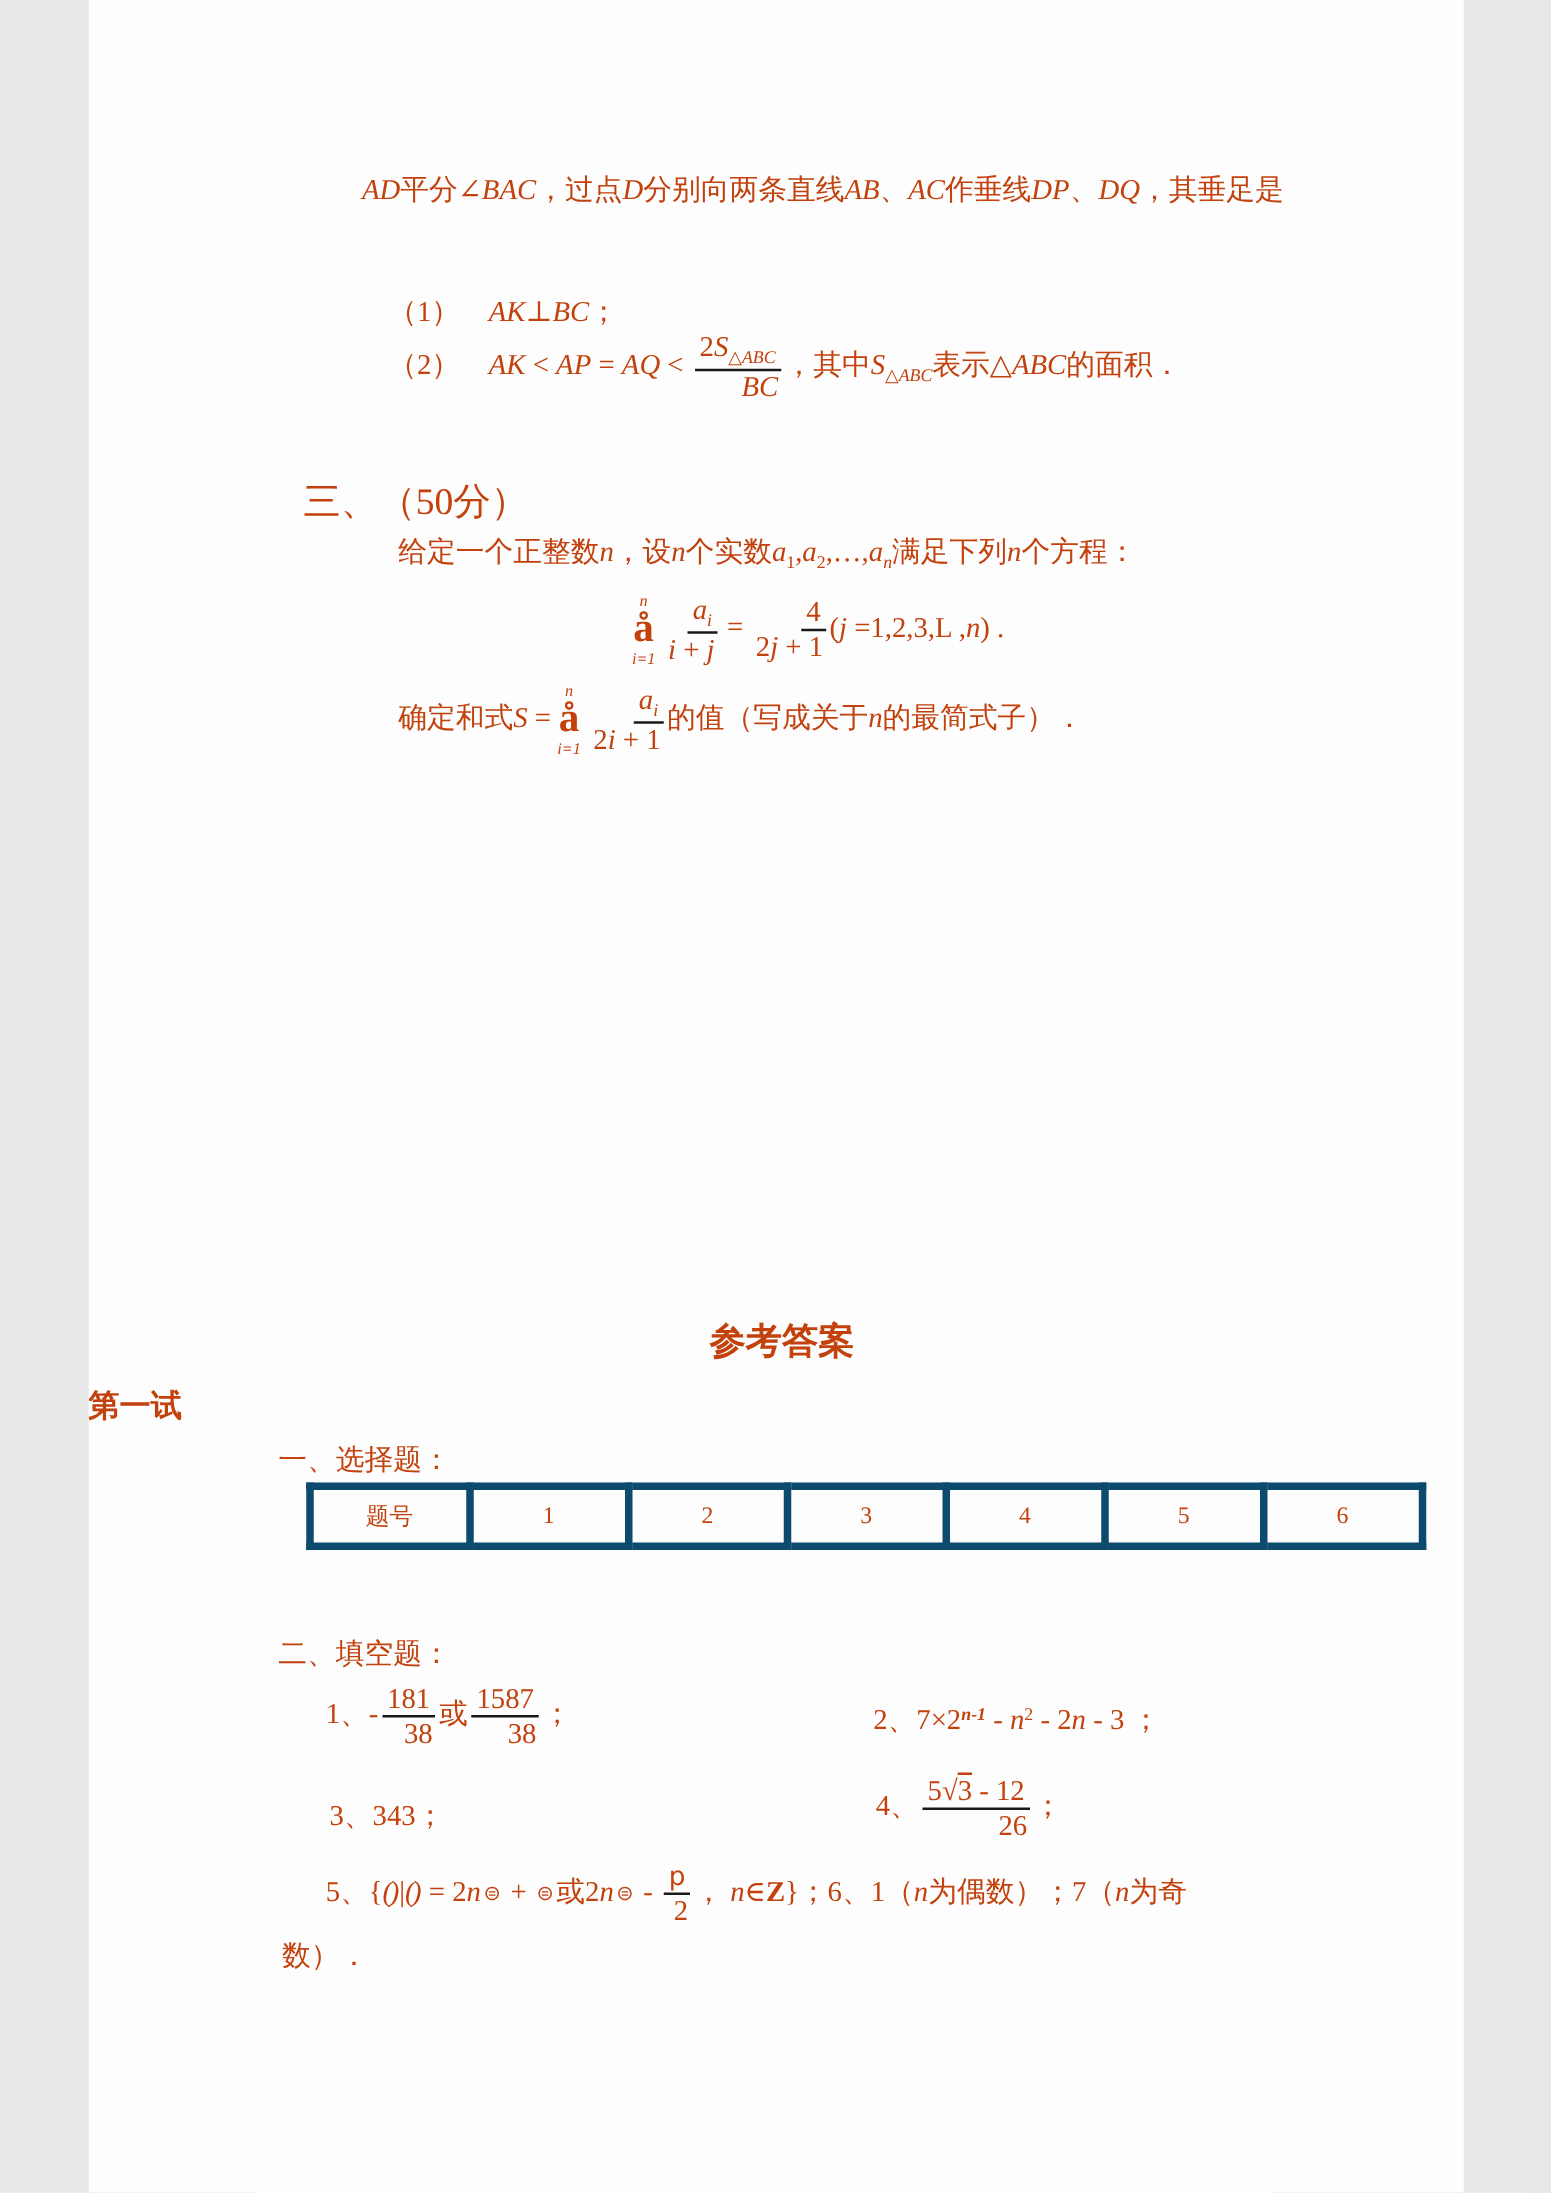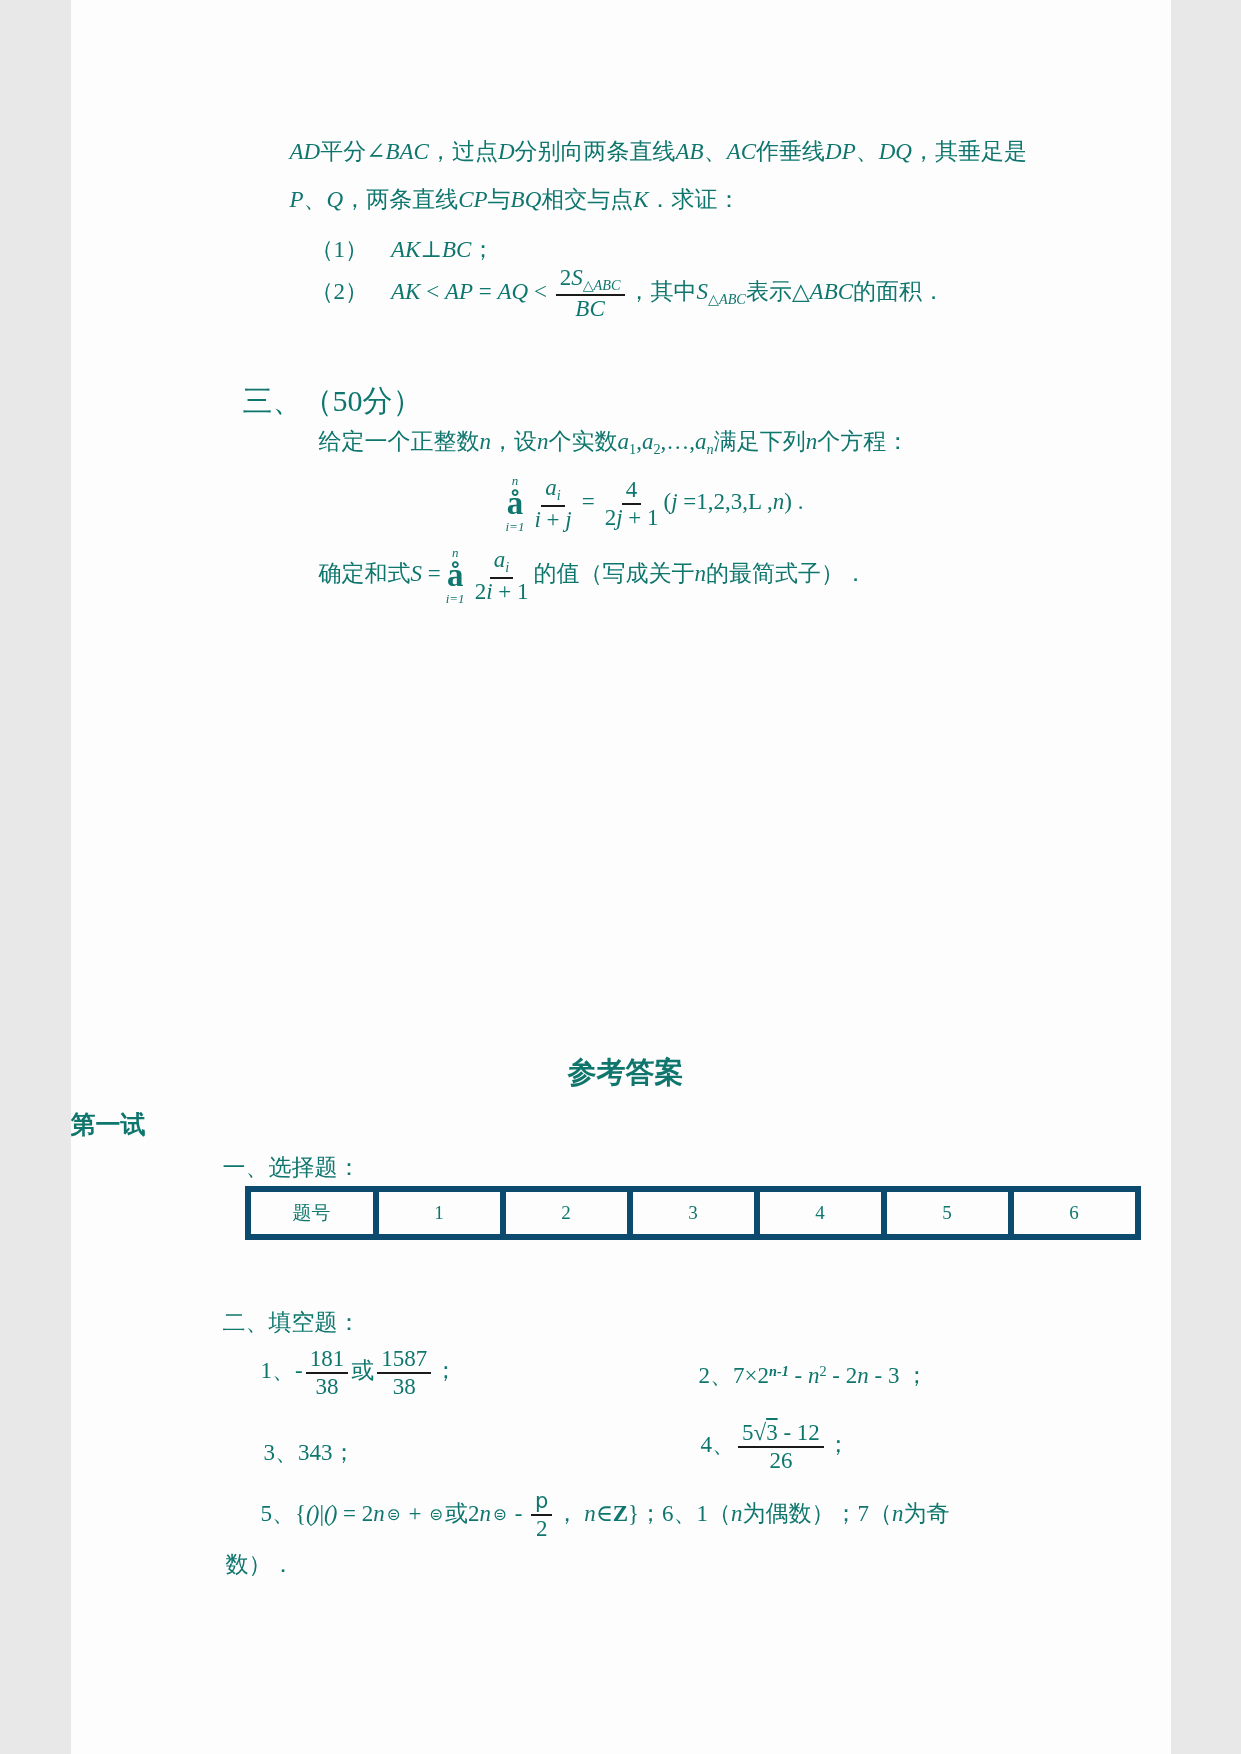--- a/index.html
+++ b/index.html
@@ -1,51 +1,50 @@
 <!DOCTYPE html>
 <html><head>
 <meta charset="utf-8">
 <style>
   html,body{margin:0;padding:0;background:#e8e8e8;}
   .page{position:relative;width:1100px;height:1754px;background:#fdfdfd;overflow:hidden;
-        color:#0f766e;font-family:"Liberation Serif","DejaVu Serif",serif;margin:0 auto;}
+        color:#c2410c;font-family:"Liberation Serif","DejaVu Serif",serif;margin:0 auto;}
   .abs{position:absolute;white-space:nowrap;}
   .t23{font-size:23px;}
   .t26{font-size:30px;}
   .it{font-style:italic;}
   .bf{font-weight:bold;}
   .sub{font-size:0.62em;vertical-align:-0.38em;}
   .subit{font-size:0.62em;vertical-align:-0.38em;font-style:italic;}
   .sup{font-size:0.62em;vertical-align:0.5em;}
   .supit{font-size:0.62em;vertical-align:0.5em;font-style:italic;font-weight:bold;}
   .ol{text-decoration:overline;}
   .sym{font-family:"DejaVu Sans",sans-serif;font-size:0.72em;vertical-align:0.08em;margin:0 2px;}
   .th{font-style:italic;letter-spacing:-2px;margin-right:2px;}
-  .frac{display:inline-flex;flex-direction:column;align-items:center;vertical-align:middle;
+  .frac{display:inline-flex;flex-direction:column;align-items:flex-end;vertical-align:middle;
         line-height:1.12;text-align:center;margin:0 3px;}
   .frac .num{border-bottom:2px solid #1a1a1a;padding:0 4px;}
   .frac .den{padding:0 2px;}
   .psym{font-family:"DejaVu Sans",sans-serif;font-size:21px;}
   .bigop{display:inline-flex;flex-direction:column;align-items:center;vertical-align:middle;
          line-height:1;margin:0 5px;}
   .bigop .lim{font-size:13px;font-style:italic;line-height:1.1;}
   .bigop .op{font-size:33px;font-weight:bold;line-height:0.95;}
   .title{font-size:29px;font-weight:bold;text-align:center;}
   .subtitle{font-size:25px;font-weight:bold;text-align:left;}
   table.ans{border-collapse:collapse;table-layout:fixed;}
   table.ans td{border:6px solid #0c4a6e;text-align:center;font-size:19px;height:42px;padding:0;overflow:hidden;}
 </style>
 </head>
 <body>
 
 <div class="page">
 
   <div class="abs t23" style="left:219px;top:128px;line-height:48px;">
     <div><span class="it">AD</span><span>平分∠</span><span class="it">BAC</span><span>，过点</span><span class="it">D</span><span>分别向两条直线</span><span class="it">AB</span><span>、</span><span class="it">AC</span><span>作垂线</span><span class="it">DP</span><span>、</span><span class="it">DQ</span><span>，其垂足是</span></div>
-    <div><span class="it">P</span><span>、</span><span class="it">Q</span><span>，两条直线</span><span class="it">CP</span><span>与</span><span class="it">BQ</span><span>相交与点</span><span class="it">K</span><span>．求证：</span></div>
   </div>
 
   <div class="abs t23" style="left:240px;top:234px;"><span>（1）　</span><span class="it">AK</span><span>⊥</span><span class="it">BC</span><span>；</span></div>
 
   <div class="abs t23" style="left:240px;top:265px;">
     <span><span>（2）　</span><span class="it">AK</span><span> &lt; </span><span class="it">AP</span><span> = </span><span class="it">AQ</span><span> &lt; </span></span><span class="frac">
         <span class="num"><span>2</span><span class="it">S</span><span class="subit">△ABC</span></span>
         <span class="den"><span class="it">BC</span></span>
       </span><span><span>，其中</span><span class="it">S</span><span class="subit">△ABC</span><span>表示△</span><span class="it">ABC</span><span>的面积．</span></span>
   </div>

